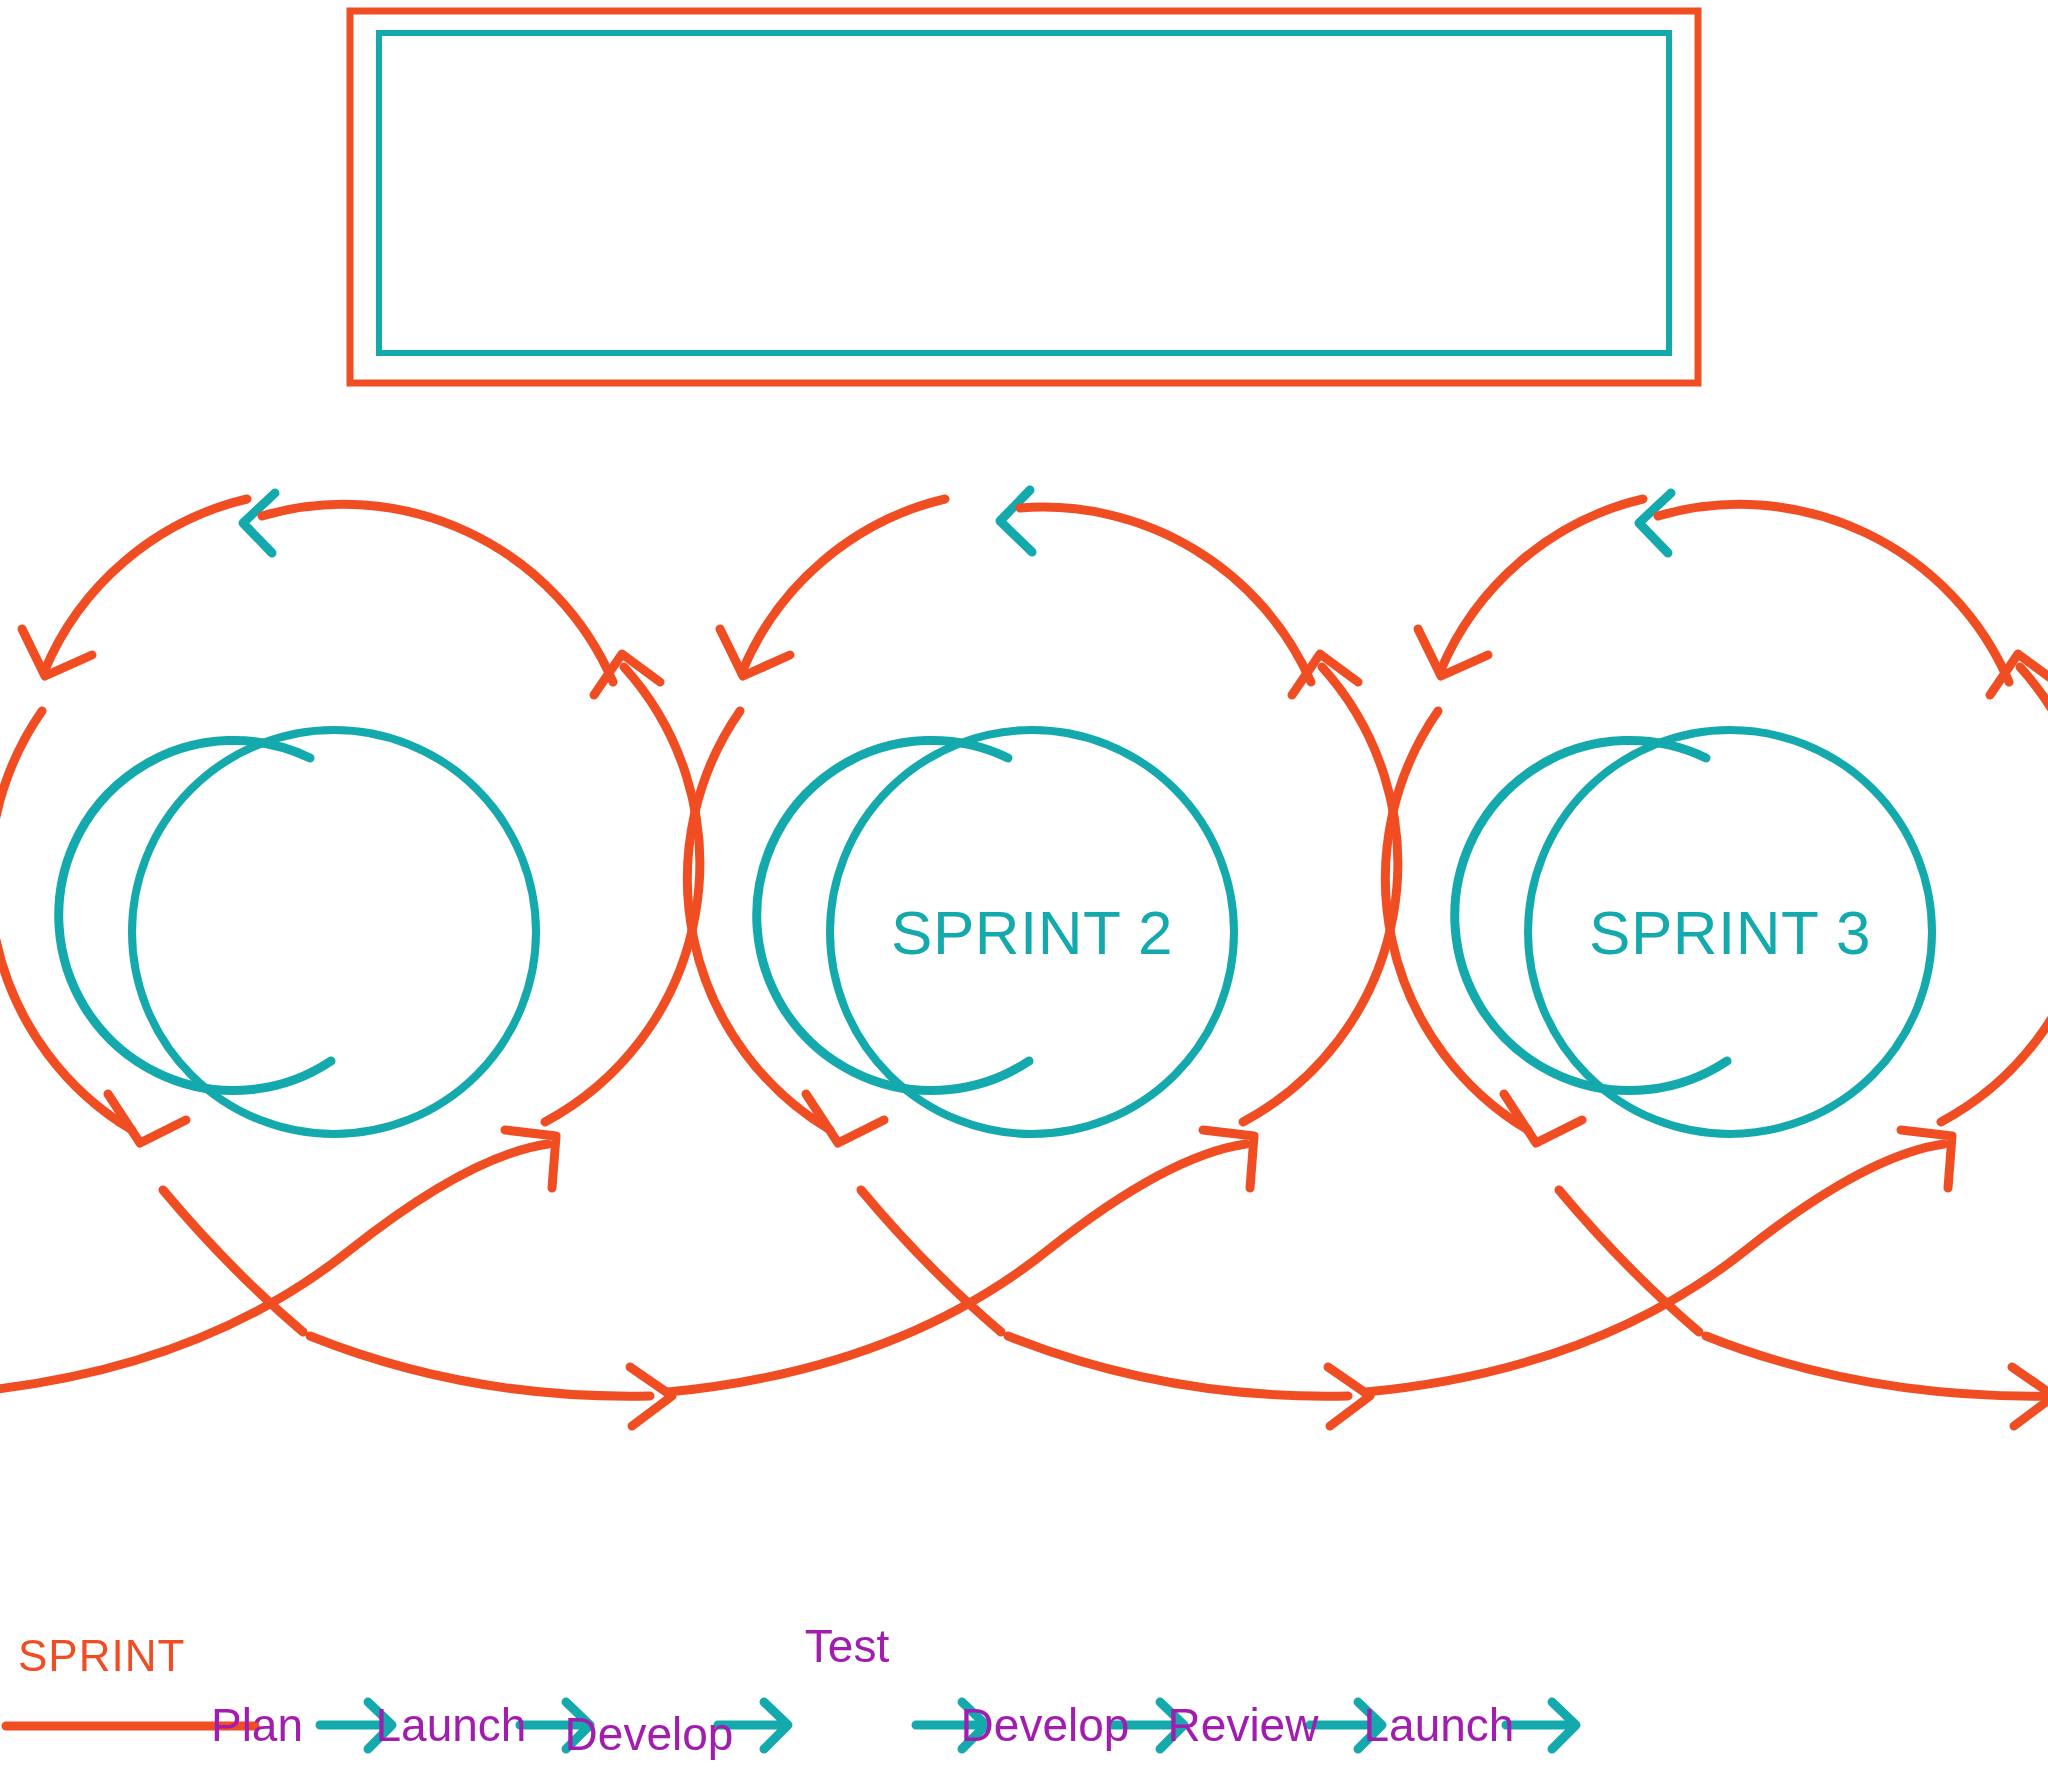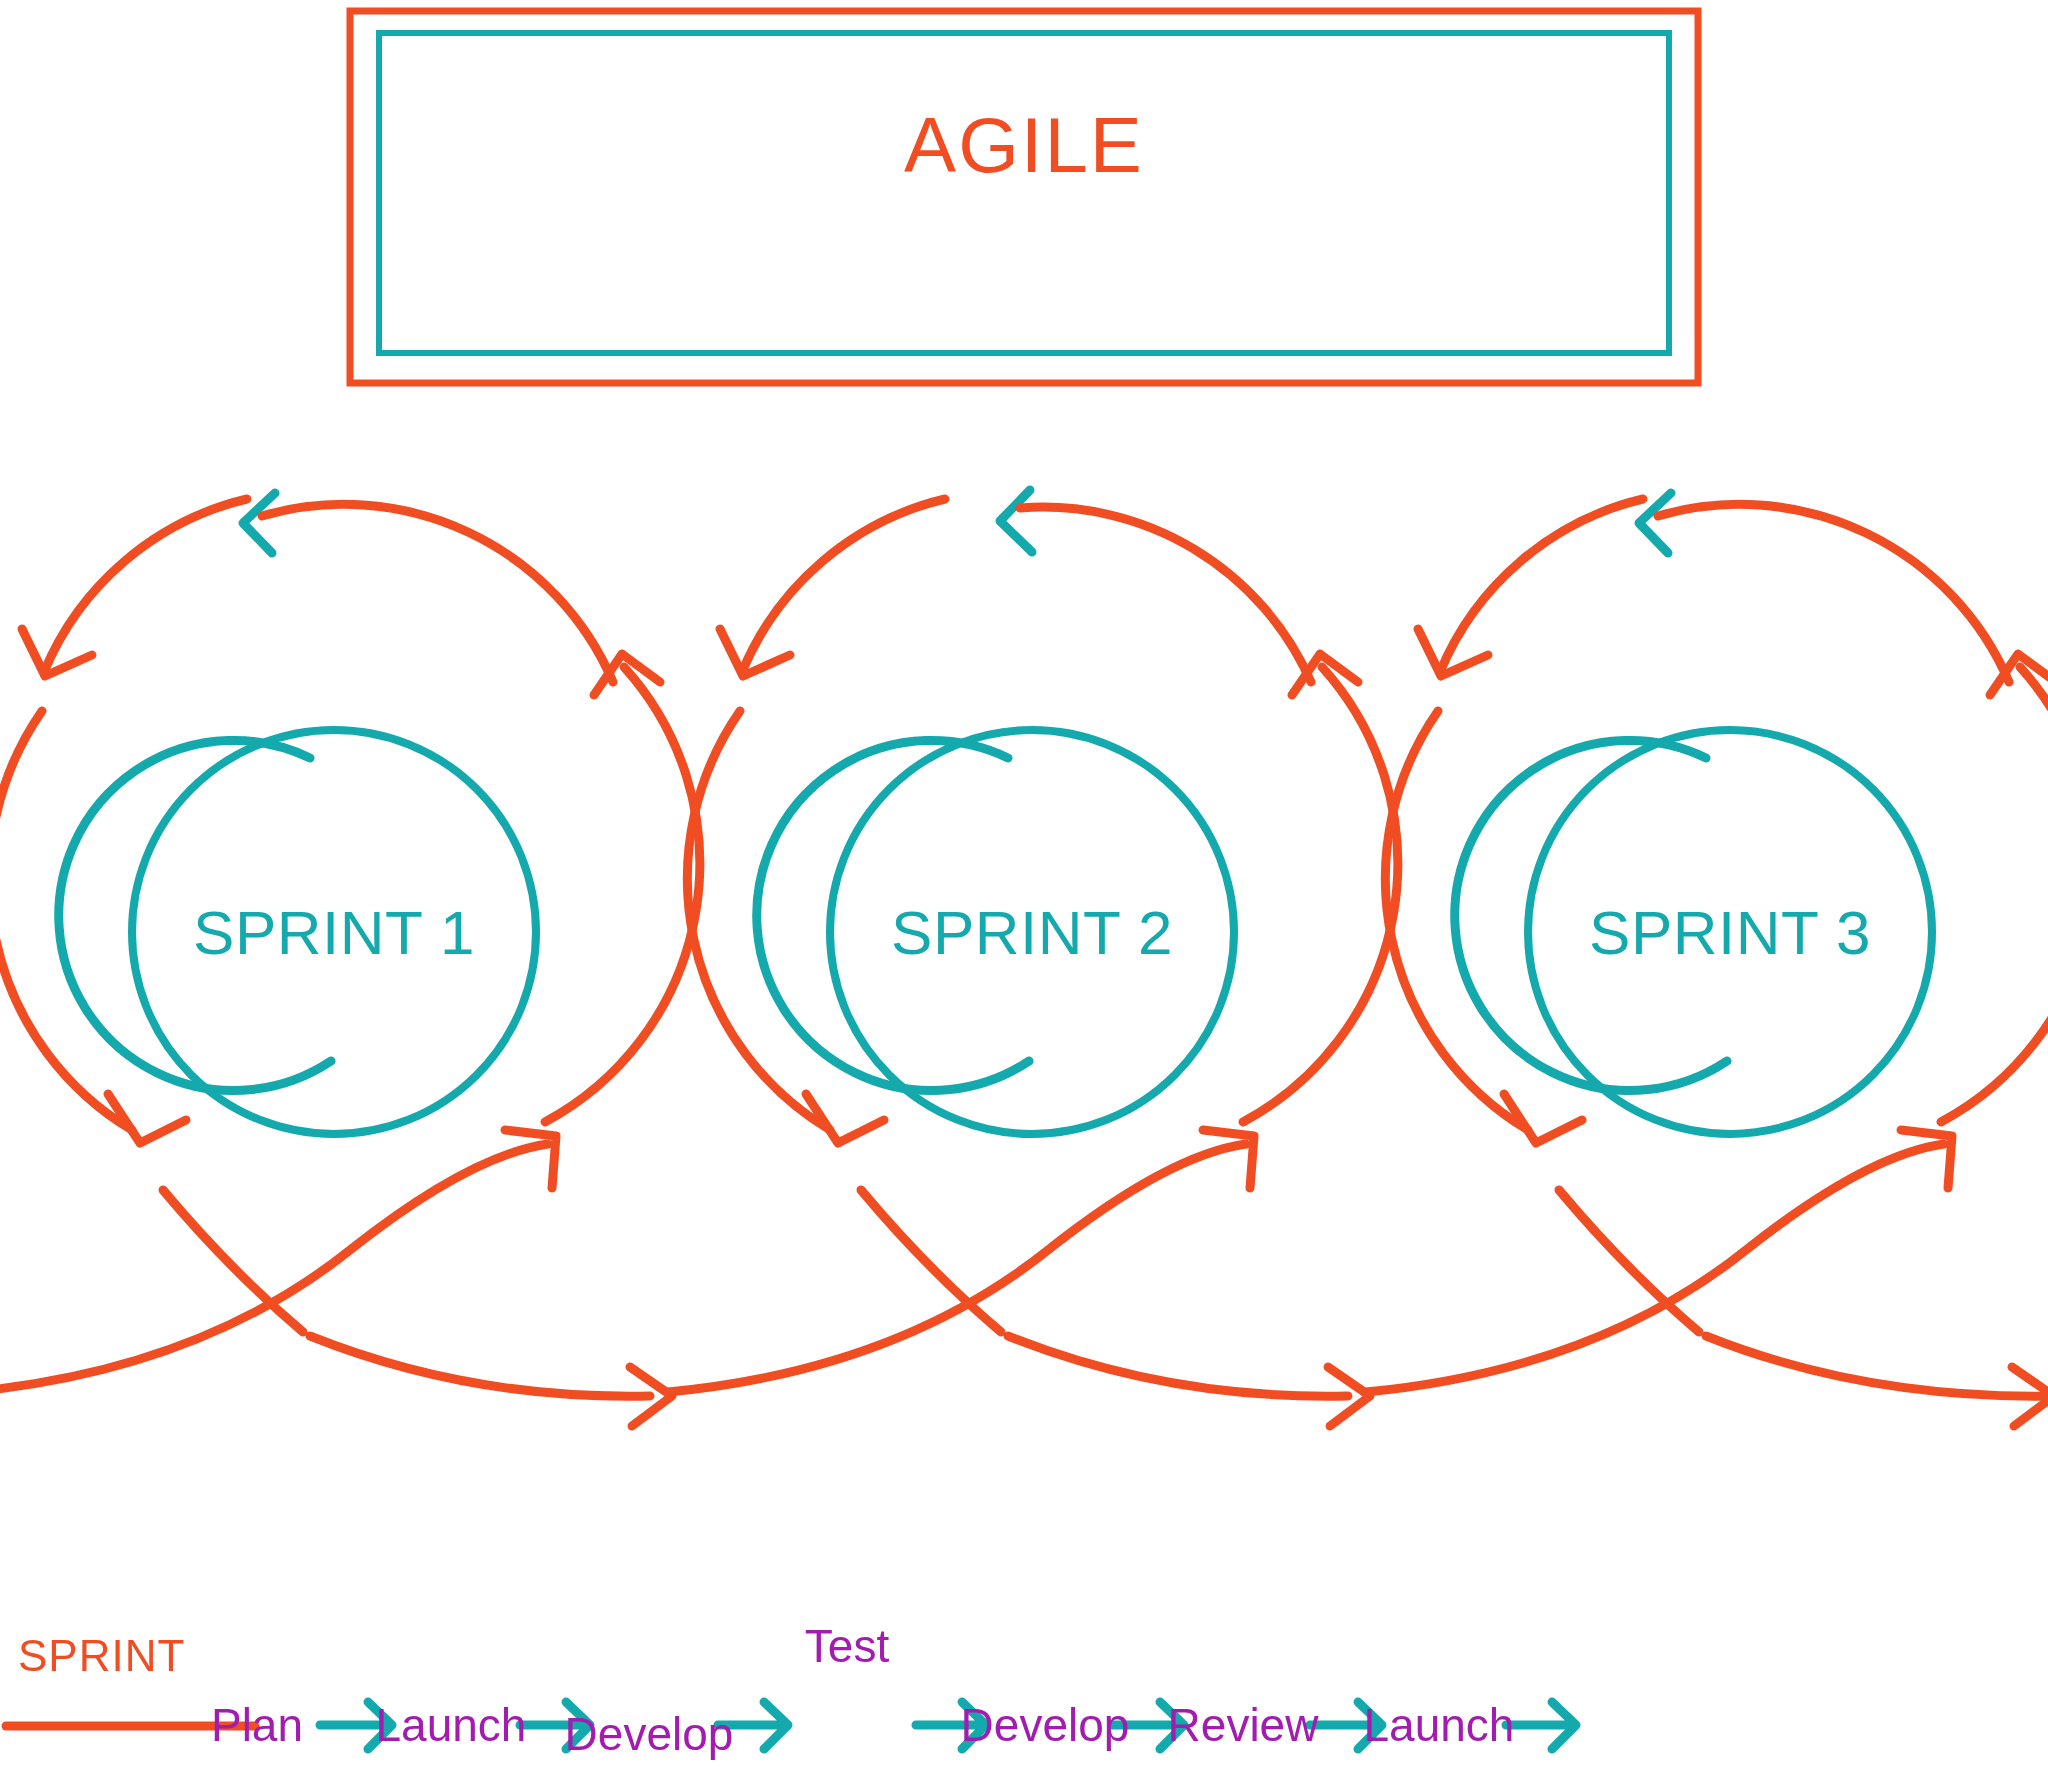--- a/index.html
+++ b/index.html
@@ -29,21 +29,20 @@
 </head>
 <body>
 
 <div id="stage">
 
   <svg class="layer" viewBox="0 0 2048 1782" preserveAspectRatio="none">
     <rect x="350" y="11" width="1348" height="372" fill="none" stroke="#f04d23" stroke-width="7"></rect>
     <rect x="379" y="33" width="1290" height="320" fill="none" stroke="#14a9ac" stroke-width="6"></rect>
   </svg>
 
-  <div class="agile-title">AGILE</div>
 
   <svg class="layer" viewBox="0 0 2048 1782" preserveAspectRatio="none">
     <g fill="none" stroke-linecap="round" stroke-linejoin="round">
 
       <g>
 
         <circle cx="334" cy="932" r="202" stroke="#14a9ac" stroke-width="8"></circle>
 
         <path stroke="#14a9ac" stroke-width="9" d="M 331 1061 A 175 175 0 1 1 310 758"></path>
 
@@ -101,21 +100,20 @@
         <path stroke="#f04d23" stroke-width="9" d="M 1559 1190 Q 1626 1270 1699 1332"></path>
         <path stroke="#f04d23" stroke-width="9" d="M 1366 1392 Q 1596 1370 1746 1250 Q 1866 1155 1944 1144"></path>
         <path stroke="#f04d23" stroke-width="9" d="M 1901 1130 L 1952 1136 L 1948 1188"></path>
         <path stroke="#f04d23" stroke-width="9" d="M 1706 1336 Q 1866 1400 2060 1396"></path>
         <path stroke="#f04d23" stroke-width="9" d="M 2012 1367 L 2054 1396 L 2014 1426"></path>
       </g>
 
     </g>
   </svg>
 
-  <div class="sprint-label" style="left:334px;top:932px;">SPRINT 1</div>
   <div class="sprint-label" style="left:1032px;top:932px;">SPRINT 2</div>
   <div class="sprint-label" style="left:1730px;top:932px;">SPRINT 3</div>
 
   <div class="legend-sprint">SPRINT</div>
 
   <svg class="layer" viewBox="0 0 2048 1782" preserveAspectRatio="none">
     <g fill="none" stroke-linecap="round" stroke-linejoin="round">
 
       <line x1="6" y1="1726" x2="255" y2="1726" stroke="#f04d23" stroke-width="9"></line>
 

